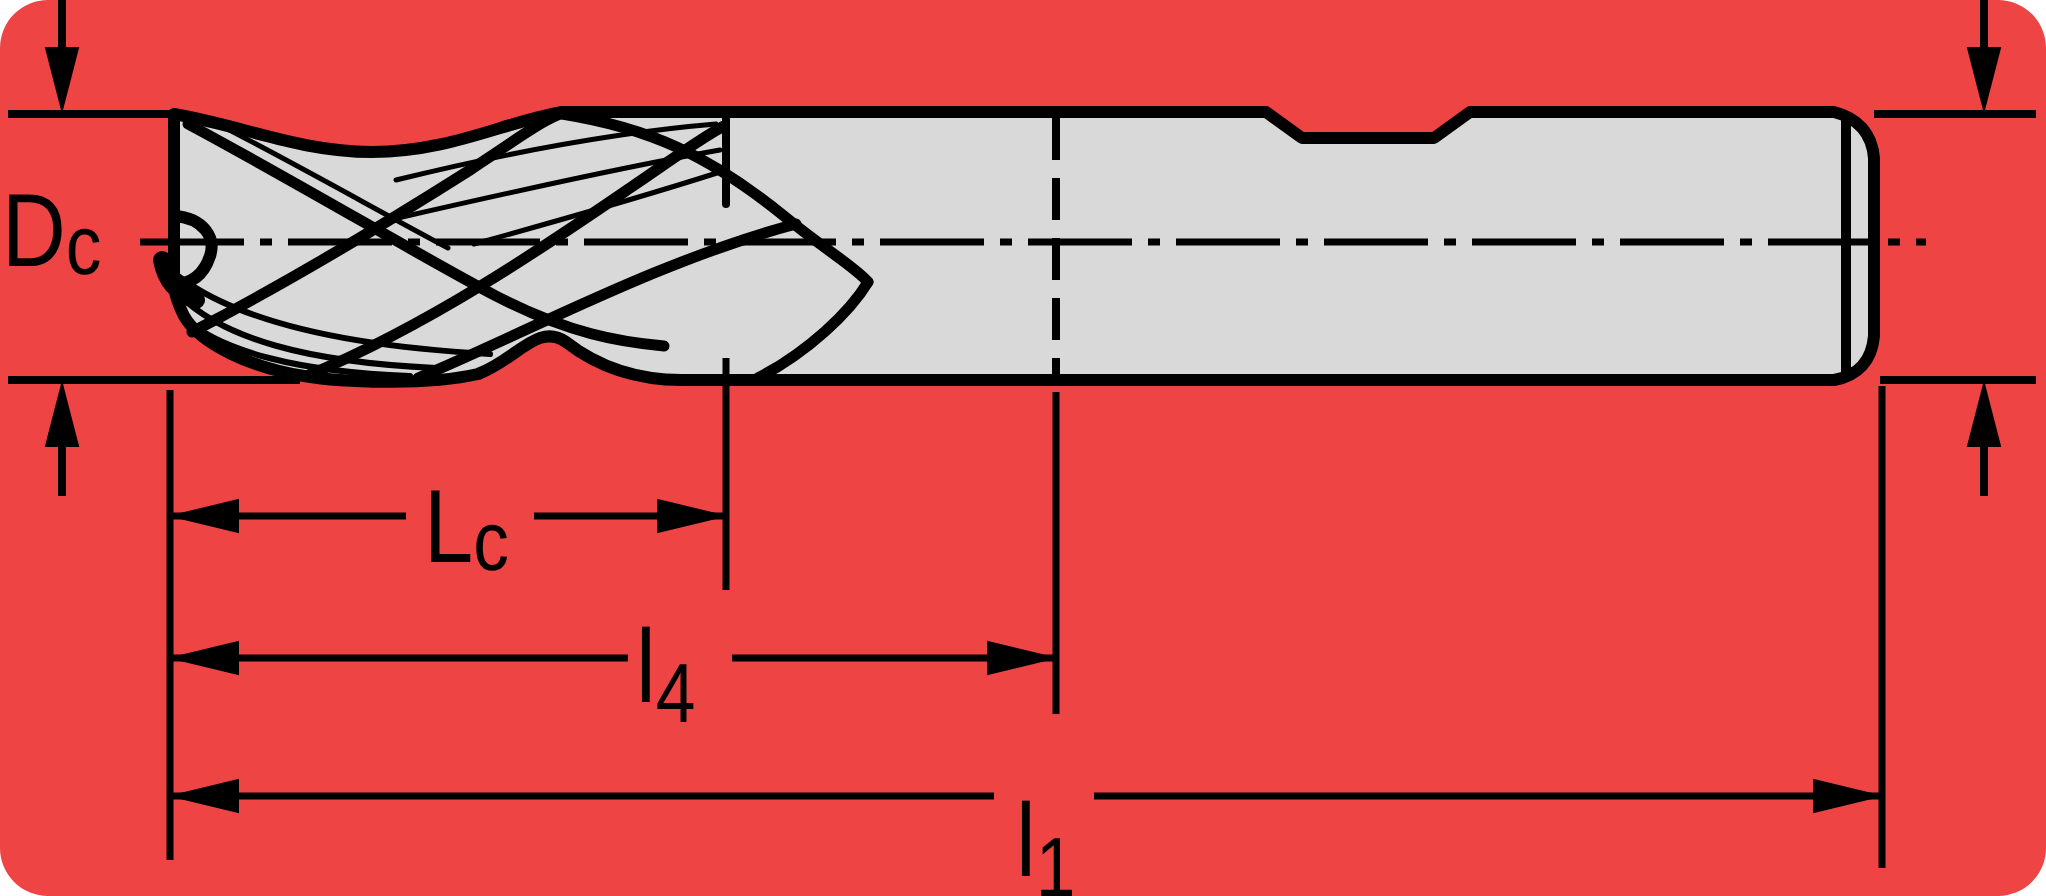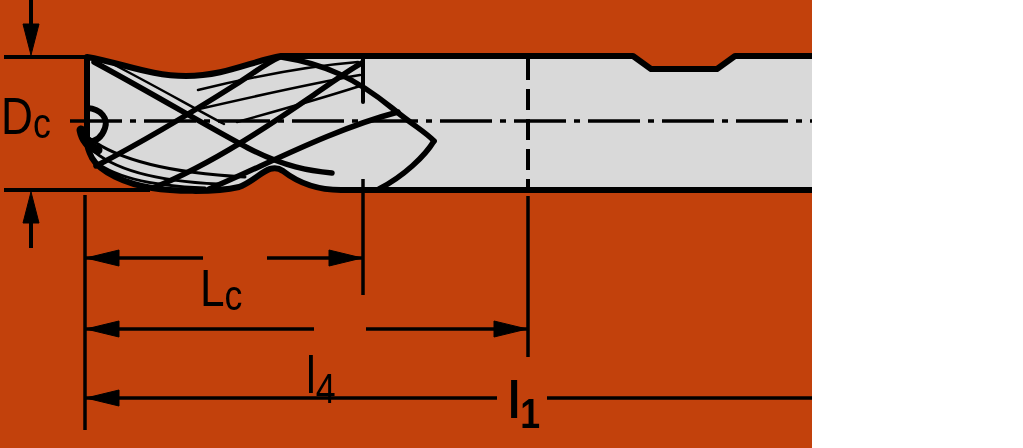--- a/index.html
+++ b/index.html
@@ -1,21 +1,22 @@
 <!DOCTYPE html>
 <html><head>
 <meta charset="utf-8">
 <style>
   html,body{margin:0;padding:0;background:#fff;}
   .stage{
     position:relative;
-    width:812px;height:448px;
-    background:#c2410c;
+    width:1023px;height:448px;
+    background:#ef4444;
     overflow:hidden;
     font-family:"Liberation Sans", sans-serif;
+    border-radius:24px;
   }
   .stage svg{position:absolute;left:0;top:0;}
   .dim-label{
     position:absolute;
     color:#000;
     line-height:1;
     white-space:nowrap;
   }
   .squeeze{
     display:inline-block;
@@ -137,25 +138,25 @@
       <polygon points="86,398 119,390 119,406"></polygon>
       <polygon points="940,398 907,390 907,406"></polygon>
     </g>
   </svg>
 
   <div class="dim-label" style="left:1px;top:90px;">
     <span class="squeeze"><span class="main-ch">D</span><span class="sub-ch">c</span></span>
   </div>
 
 
-  <div class="dim-label" style="left:200px;top:238px;margin-top:24px;">
+  <div class="dim-label" style="left:212px;top:238px;">
     <span class="squeeze"><span class="main-ch">L</span><span class="sub-ch">c</span></span>
   </div>
 
-  <div class="dim-label" style="left:306px;top:308px;margin-top:41px;">
+  <div class="dim-label" style="left:318px;top:308px;">
     <span class="squeeze"><span class="main-ch">l</span><span class="sub-ch sub-digit">4</span></span>
   </div>
 
-  <div class="dim-label" style="left:508px;top:374px;font-weight:bold;">
+  <div class="dim-label" style="left:508px;top:395px;">
     <span class="squeeze"><span class="main-ch">l</span><span class="sub-ch sub-digit">1</span></span>
   </div>
 
 </div>
 
 </body></html>

